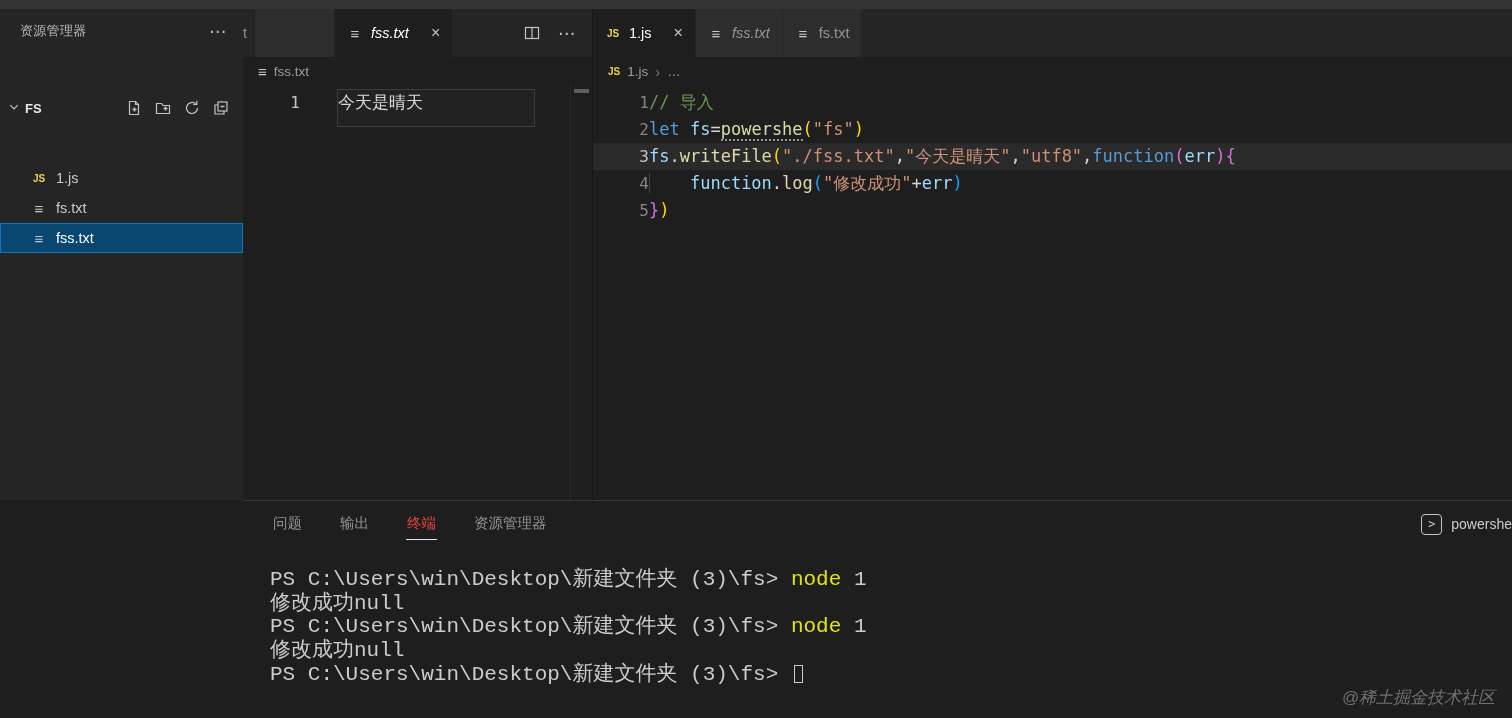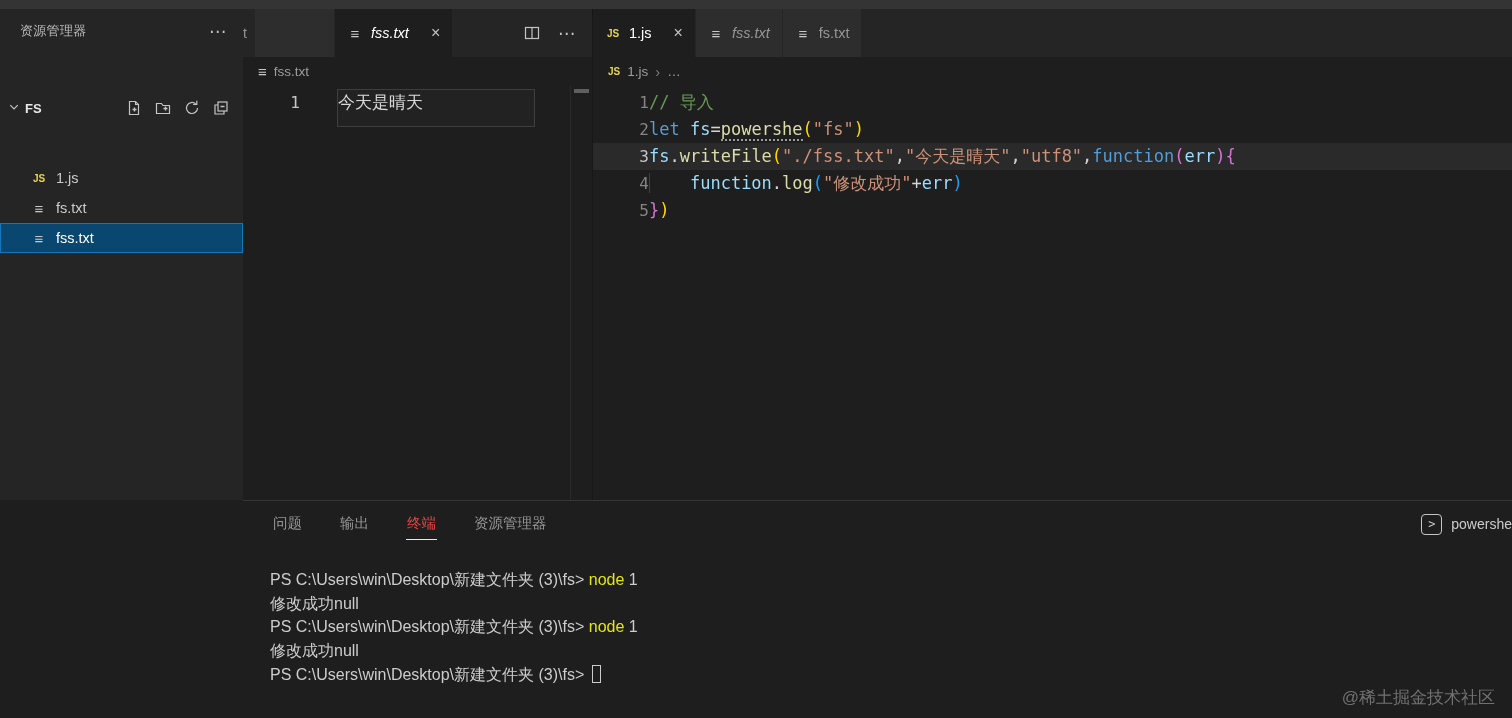--- a/index.html
+++ b/index.html
@@ -81,27 +81,27 @@
   .panel-bar { position:relative; height:46px; display:flex; align-items:center; gap:36px;
     padding-left:29px; }
   .ptab { font-size:14.5px; color:#969696; cursor:pointer; padding:5px 1px 6px; }
   .ptab.active { color:#ef4444; border-bottom:1.5px solid #e7e7e7; }
   .panel-right { position:absolute; right:0; top:0; height:100%; display:flex; align-items:center; gap:9px; }
   .shell-icon { width:21px; height:21px; border:1.5px solid #c5c5c5; border-radius:4px; color:#c5c5c5;
     font-size:12px; display:flex; align-items:center; justify-content:center;
     font-family:"DejaVu Sans Mono",monospace; }
   .shell-label { color:#cccccc; font-size:14px; }
 
-  .terminal { padding:21px 0 0 27px; font-family:Liberation Sans, sans-serif;
-    font-size:16px; line-height:23.7px; color:#cccccc; white-space:pre; }
+  .terminal { padding:21px 0 0 27px; font-family:Liberation Mono, monospace;
+    font-size:21px; line-height:23.7px; color:#cccccc; white-space:pre; }
   .t-fg{color:#cccccc} .t-cmd{color:#e5e510}
   .t-cursor { display:inline-block; width:9px; height:18px; border:1.5px solid #cccccc;
     vertical-align:-3px; margin-left:3px; }
 
-  .watermark { position:absolute; right:17px; bottom:9px; color:#717171; font-size:17px; }
+  .watermark { position:absolute; right:17px; bottom:9px; color:#717171; font-size:17px;font-style:italic; }
 </style>
 </head>
 <body>
 
 <div class="app">
   <div class="titlebar"></div>
 
   <div class="main">
 
     <aside class="sidebar">

